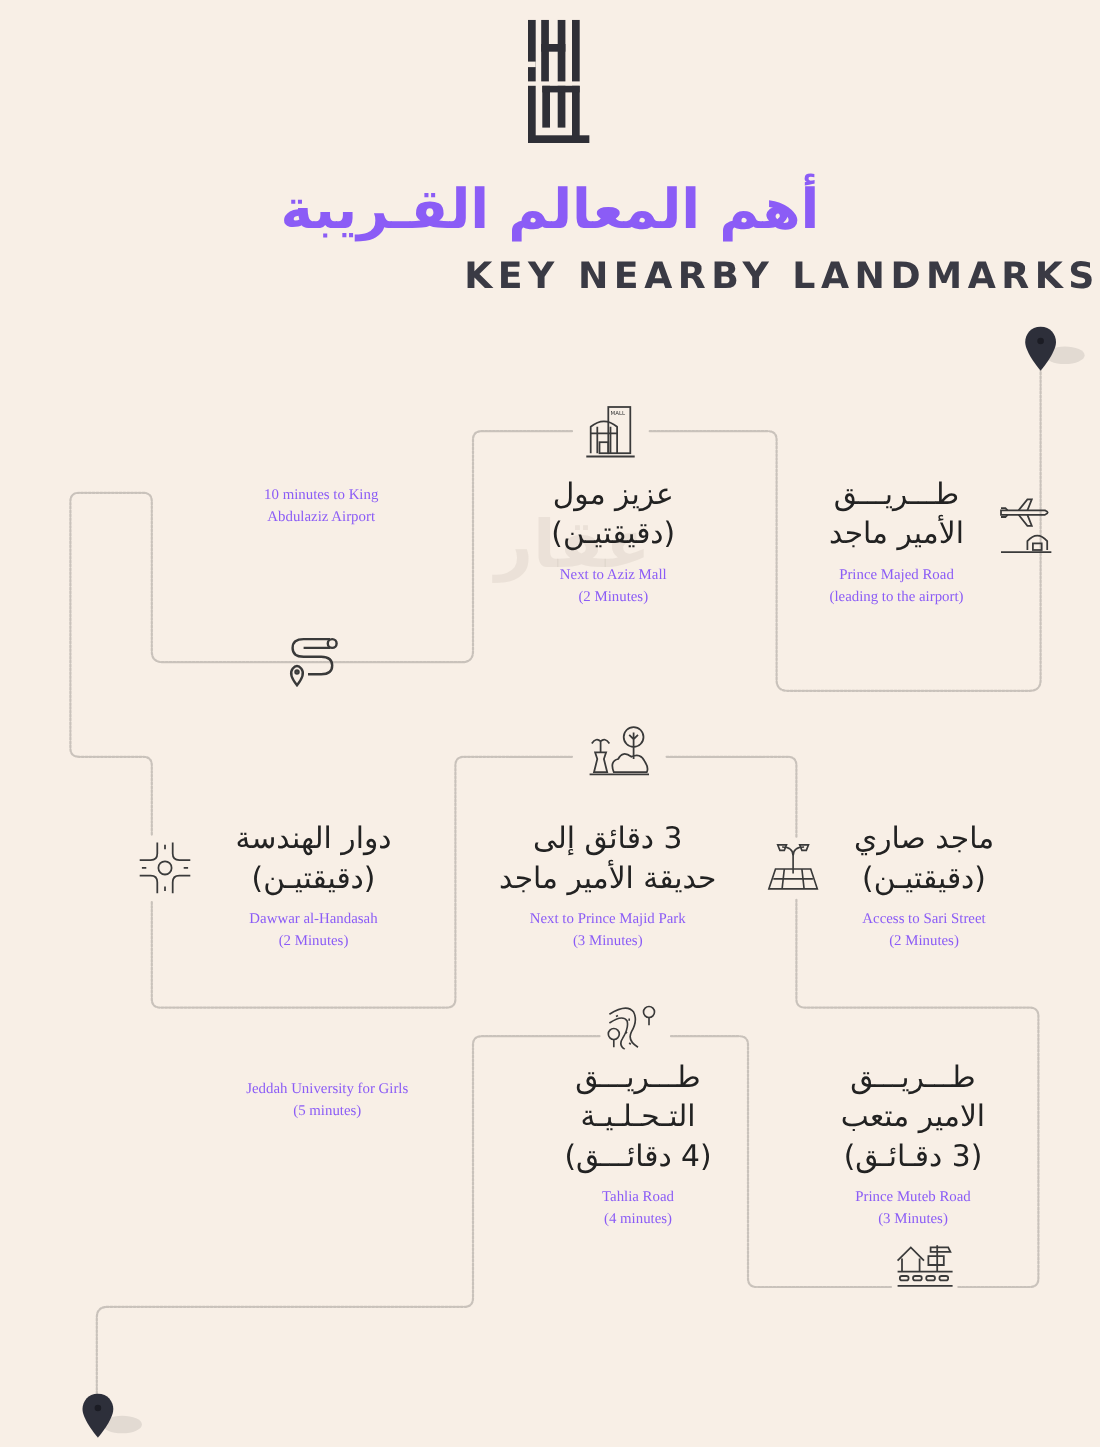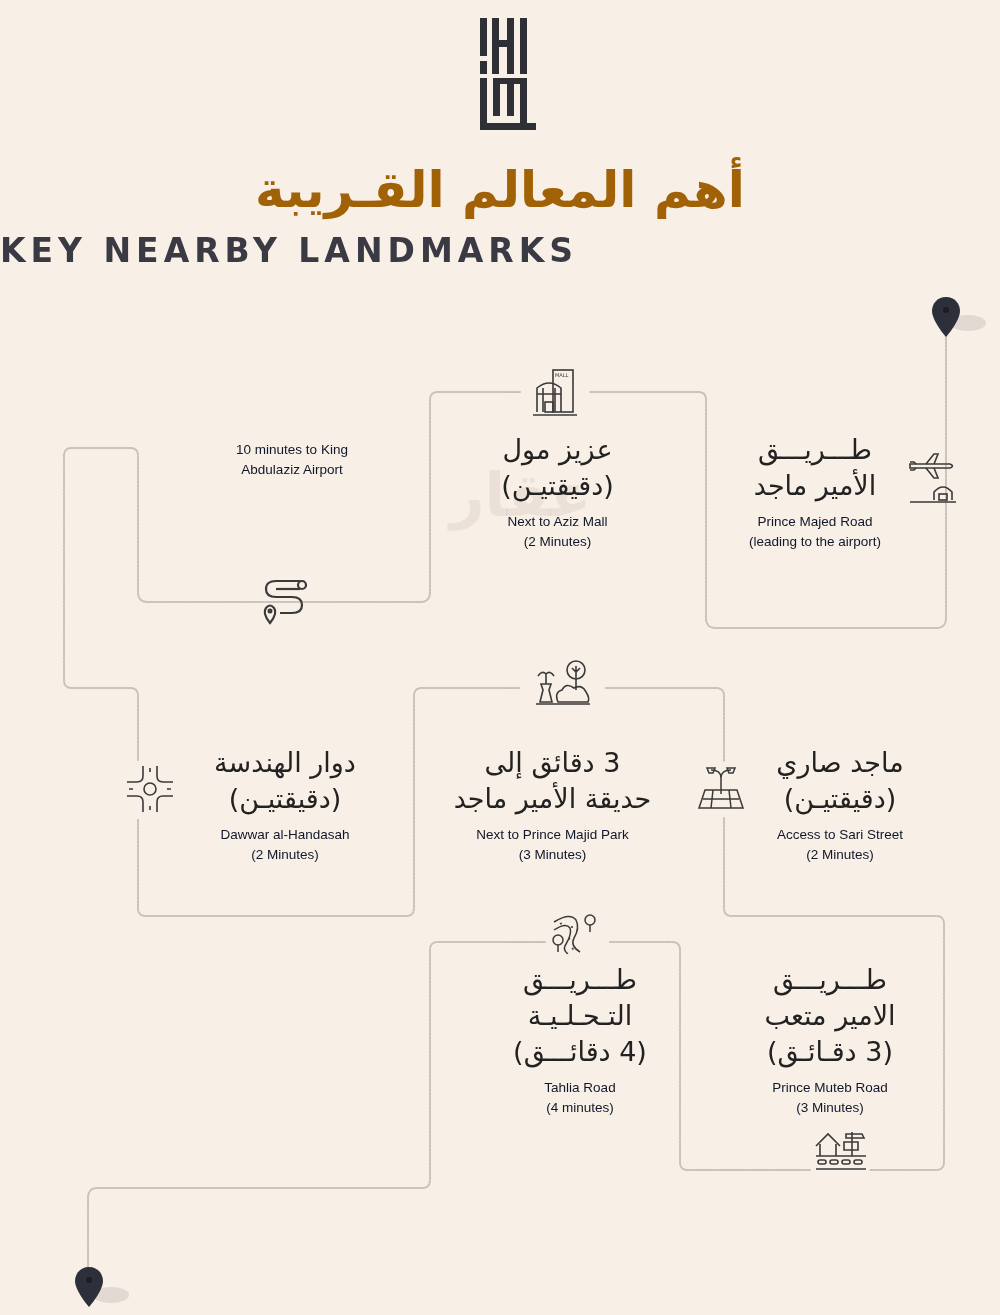--- a/index.html
+++ b/index.html
@@ -9,36 +9,36 @@
     font-family: "DejaVu Sans", sans-serif;
     position: relative;
     color: #1d1d1f;
   }
   .abs { position: absolute; }
   #path-layer { position: absolute; left: 0; top: 0; }
   .logo { left: 478px; top: 18px; width: 58px; height: 112px; }
   .title-ar {
     left: 0; width: 1000px; top: 158px; text-align: center;
     font-family: "DejaVu Sans", sans-serif; font-weight: bold;
-    font-size: 50px; color: #a16207; direction: rtl; line-height: 64px;
+    font-size: 50px; color: #8b5cf6; direction: rtl; line-height: 64px;
   }
   .title-en {
-    left: 0; width: 1000px; top: 230px; text-align: left;
+    left: 0; width: 1000px; top: 230px; text-align: right;
     font-family: "DejaVu Sans", sans-serif; font-weight: bold;
     font-size: 33px; letter-spacing: 5px; color: #3a3a44; line-height: 42px;
   }
   .card { position: absolute; text-align: center; }
   .card .ar {
     direction: rtl; font-family: "DejaVu Sans", sans-serif;
     font-size: 27px; line-height: 36px; color: #222;
     white-space: pre-line;
   }
   .card .en {
-    font-family: Liberation Sans, sans-serif; font-size: 13.5px;
-    line-height: 20px; color: #0f172a; margin-top: 8px; white-space: pre-line;
+    font-family: Liberation Serif, serif; font-size: 13.5px;
+    line-height: 20px; color: #8b5cf6; margin-top: 8px; white-space: pre-line;
   }
   .icon { position: absolute; }
   .icon svg { display: block; }
   .pin { position: absolute; }
   .watermark {
     left: 450px; top: 460px; font-size: 60px; color: rgba(200,190,180,0.28);
     font-weight: bold; direction: rtl; font-family: "DejaVu Sans", sans-serif;
   }
 </style>
 </head>
@@ -227,13 +227,15 @@
     <path d="M4 20 Q16 12 20 18 Q22 24 16 34 Q12 40 18 44"></path>
     <path d="M10 14 L12 13 M22 16 L22 18 M20 28 L18 30 M22 38 L24 40" stroke-dasharray="2 2"></path>
     <circle cx="40" cy="10" r="5"></circle>
     <path d="M40 15 L40 22"></path>
     <circle cx="8" cy="30" r="5"></circle>
     <path d="M8 35 L8 42"></path>
   </svg>
 </div>
 
 <div class="card" style="left:205px; top:972px; width:185px;">
+  <div class="en">Jeddah University for Girls
+(5 minutes)</div>
 </div>
 
 </body></html>

